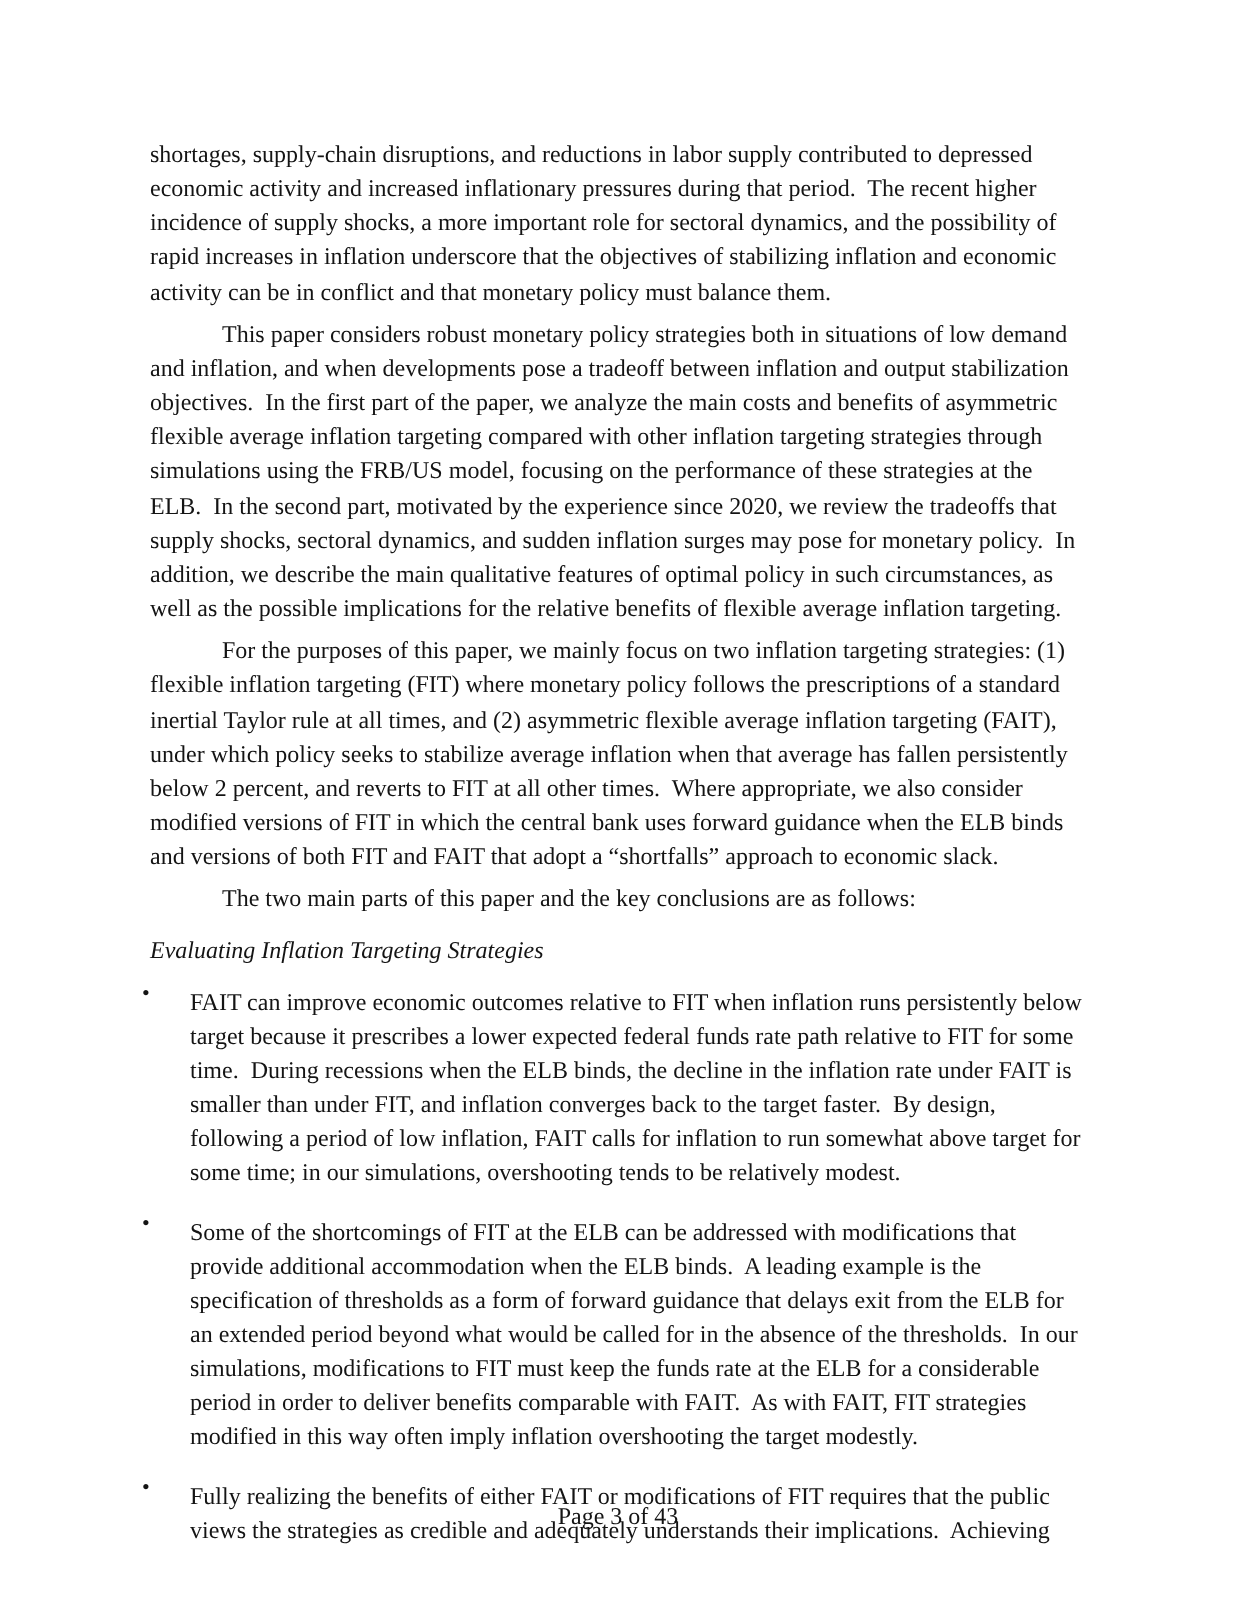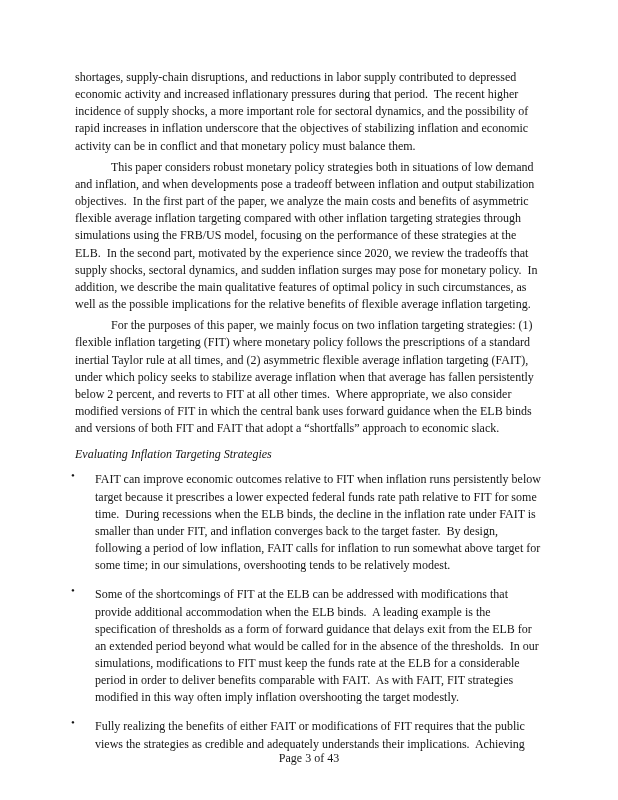--- a/index.html
+++ b/index.html
@@ -81,20 +81,21 @@
 supply shocks, sectoral dynamics, and sudden inflation surges may pose for monetary policy.  In
 addition, we describe the main qualitative features of optimal policy in such circumstances, as
 well as the possible implications for the relative benefits of flexible average inflation targeting.</div>
       <div class="para indent">For the purposes of this paper, we mainly focus on two inflation targeting strategies: (1)
 flexible inflation targeting (FIT) where monetary policy follows the prescriptions of a standard
 inertial Taylor rule at all times, and (2) asymmetric flexible average inflation targeting (FAIT),
 under which policy seeks to stabilize average inflation when that average has fallen persistently
 below 2 percent, and reverts to FIT at all other times.  Where appropriate, we also consider
 modified versions of FIT in which the central bank uses forward guidance when the ELB binds
 and versions of both FIT and FAIT that adopt a “shortfalls” approach to economic slack.</div>
+      <div class="para indent">The two main parts of this paper and the key conclusions are as follows:</div>
       <div class="heading">Evaluating Inflation Targeting Strategies</div>
       <div class="bullet">
         <span class="marker">•</span>
         <div class="bullet-text">FAIT can improve economic outcomes relative to FIT when inflation runs persistently below
 target because it prescribes a lower expected federal funds rate path relative to FIT for some
 time.  During recessions when the ELB binds, the decline in the inflation rate under FAIT is
 smaller than under FIT, and inflation converges back to the target faster.  By design,
 following a period of low inflation, FAIT calls for inflation to run somewhat above target for
 some time; in our simulations, overshooting tends to be relatively modest.</div>
       </div>

